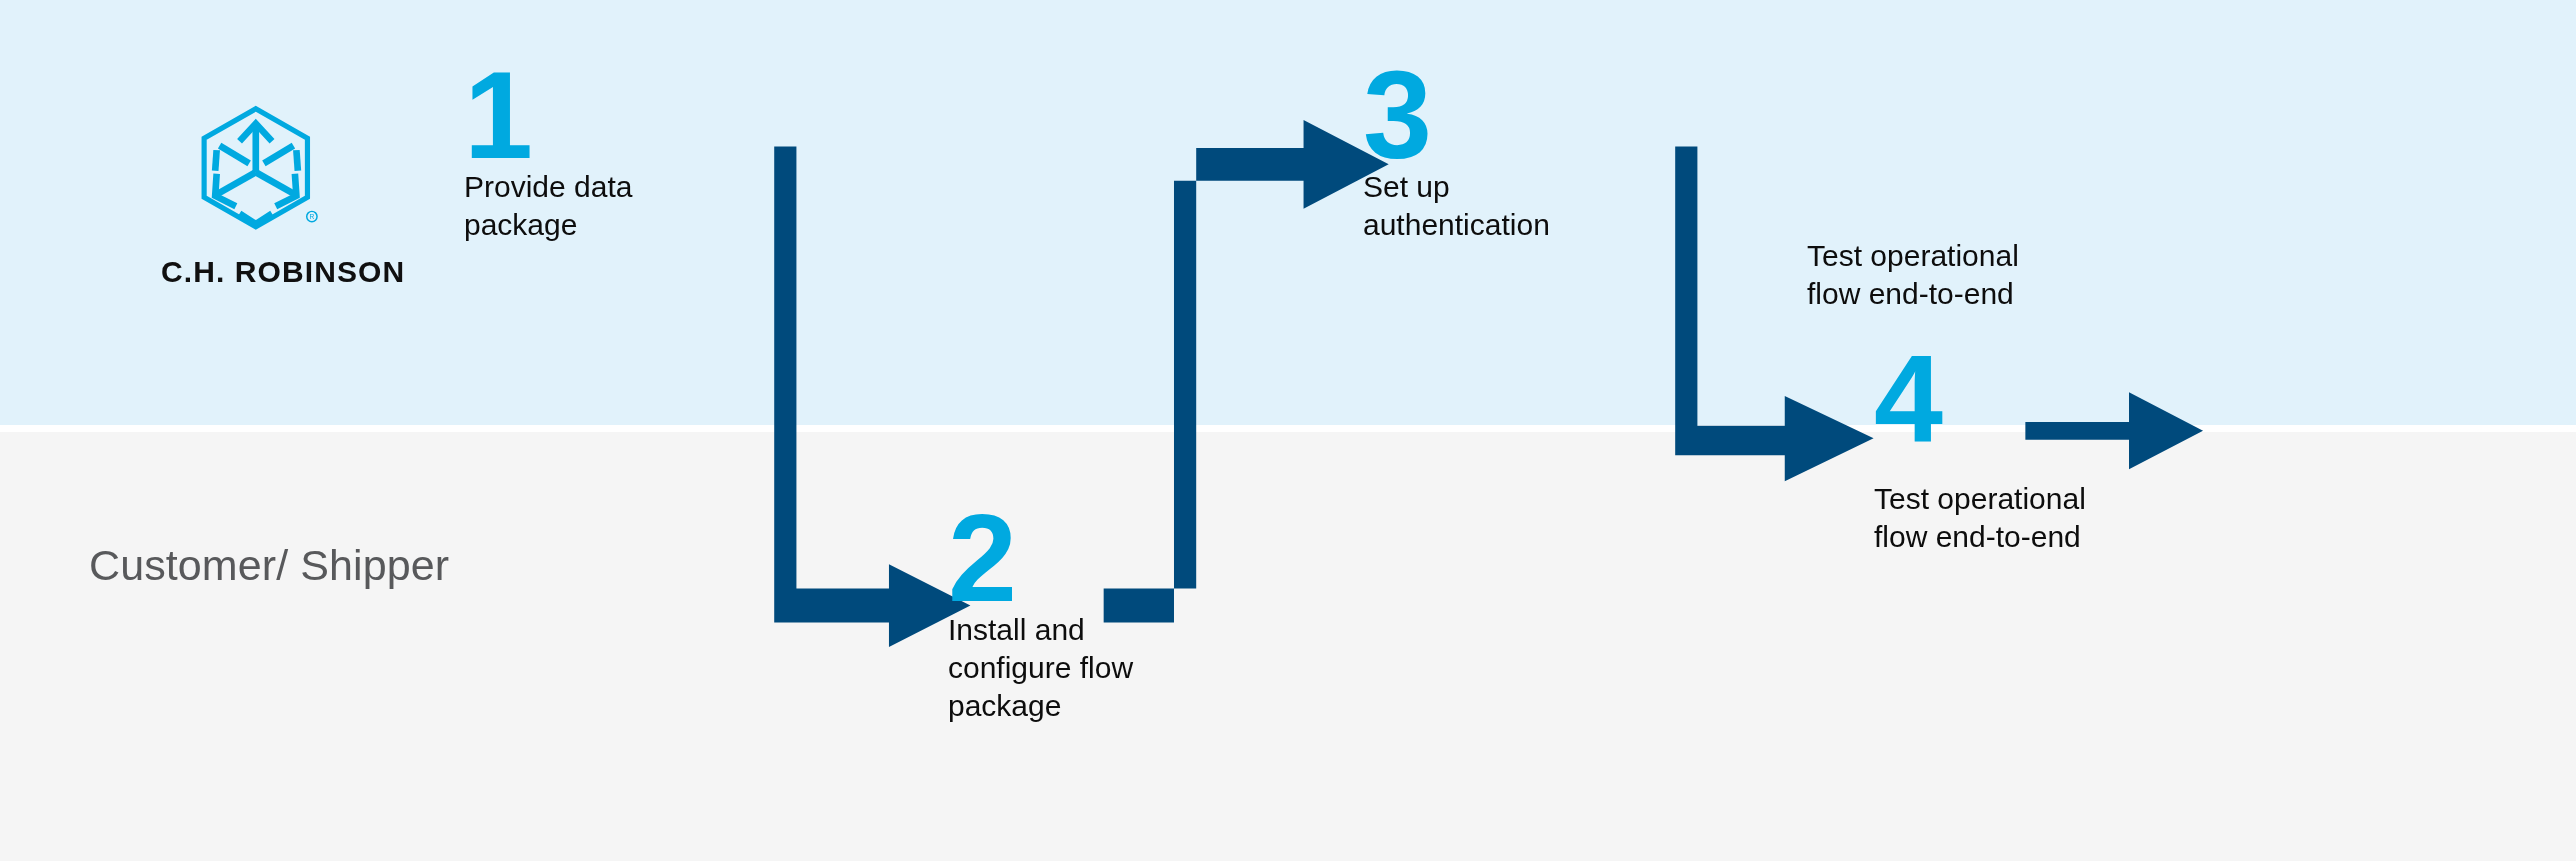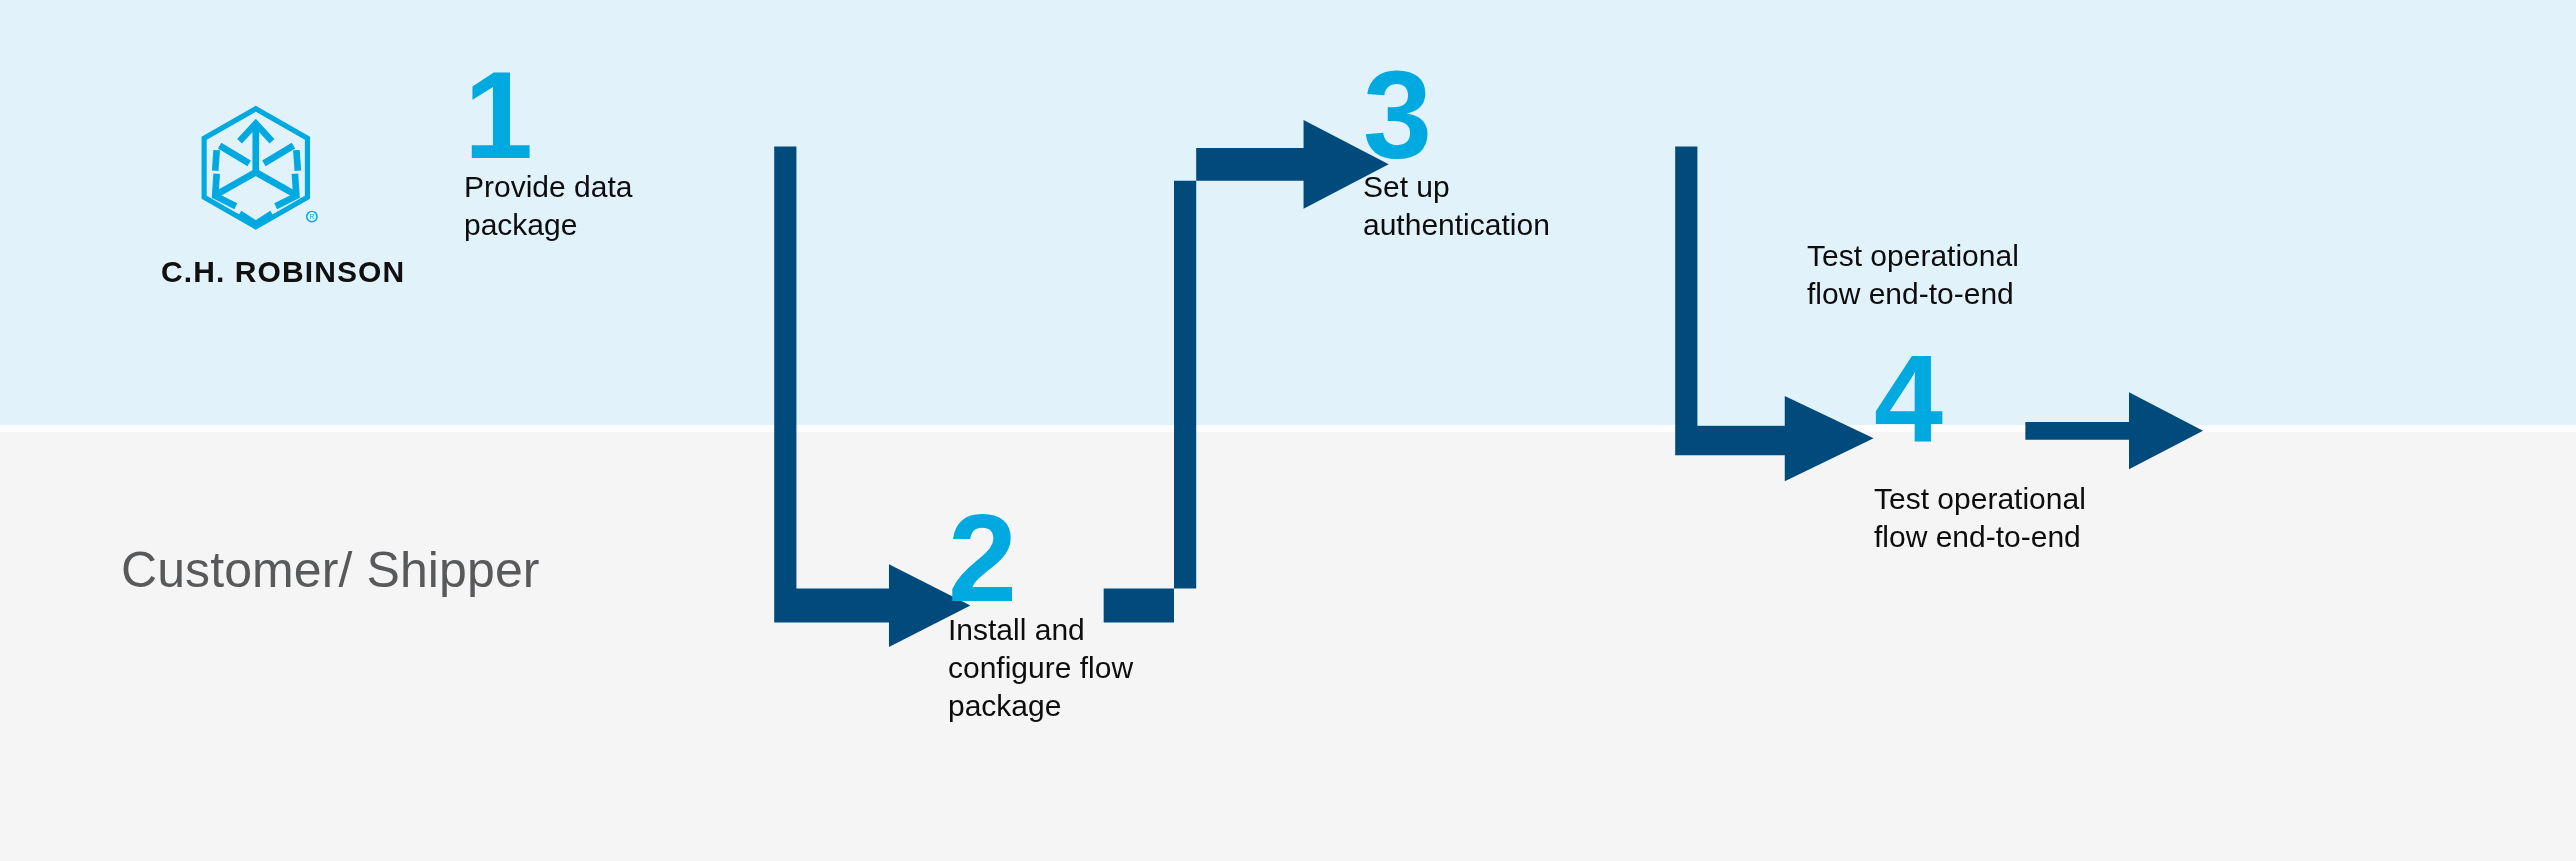--- a/index.html
+++ b/index.html
@@ -65,26 +65,25 @@
     letter-spacing: 1.1px;
     color: #101010;
     white-space: nowrap;
   }
   
   .lane-label {
     position: absolute;
     left: 89px;
     top: 537px;
     font-family: "Liberation Sans", sans-serif;
-    font-size: 50px;
+    font-size: 43px;
     line-height: 1.32;
     color: #58595b;
     font-weight: 400;
     letter-spacing: 0.1px;
-    margin-left: 32px;
   }
   
   .step {
     position: absolute;
   }
   .step-num {
     font-family: "Liberation Sans", sans-serif;
     font-weight: 700;
     font-size: 124px;
     line-height: 0.82;

